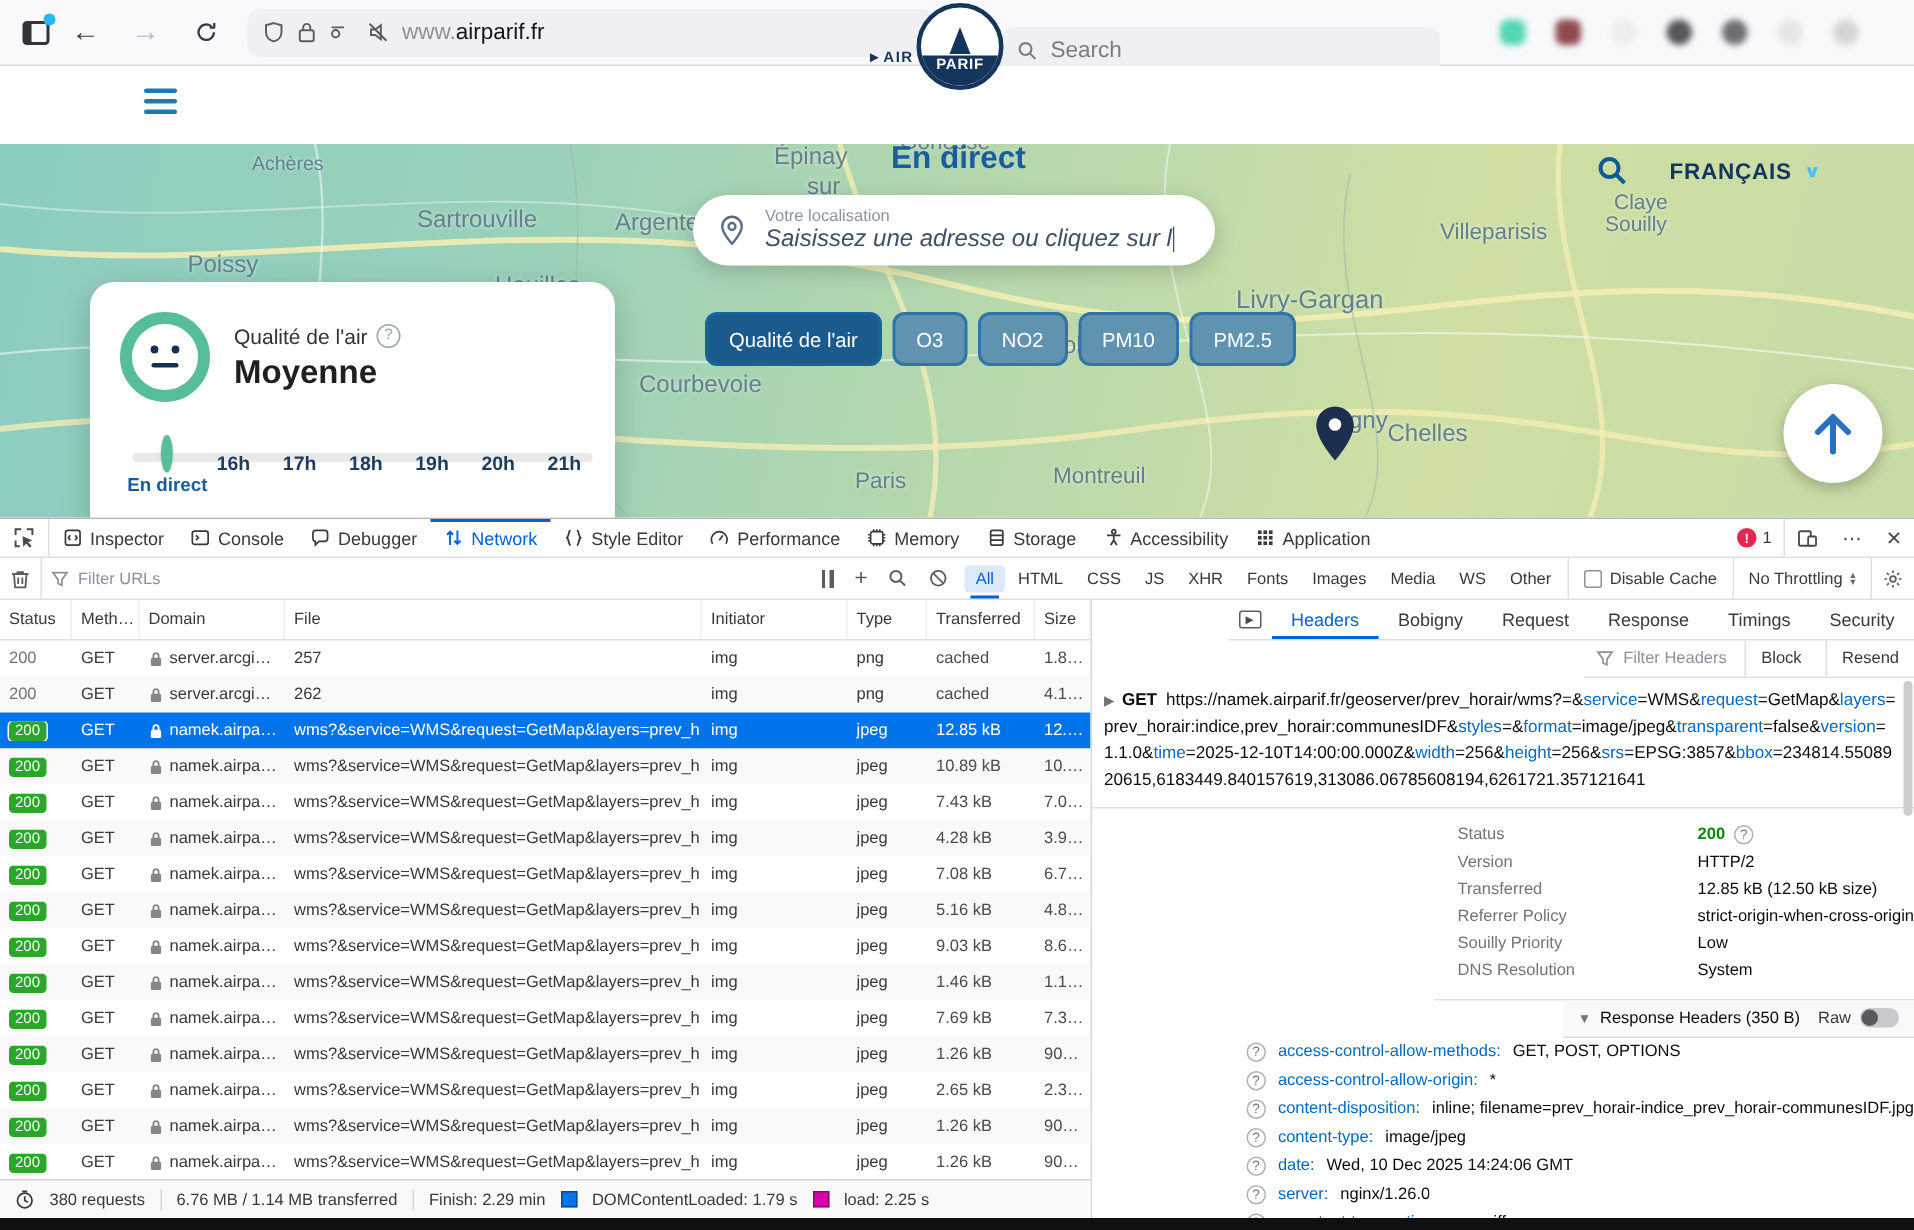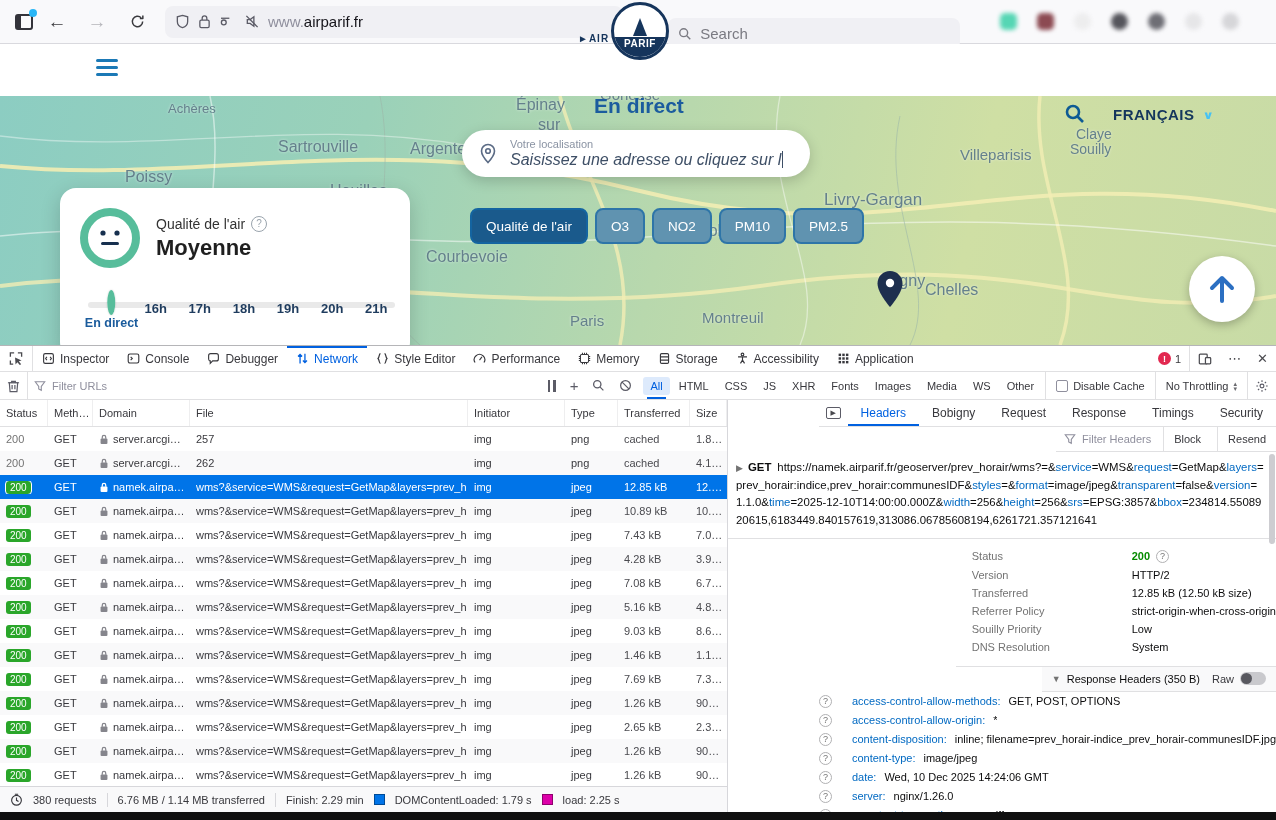--- a/index.html
+++ b/index.html
@@ -182,21 +182,21 @@
   .rhtitle { height:25px; display:flex; align-items:center; gap:6px; padding:0 10px;
     background:#f9f9fa; border-bottom:1px solid #e0e0e2; color:#0c0c0d; }
   .rhtitle .tri { font-size:9px; color:#737373; }
   .rhtitle .spacer { flex:1; }
   .toggle { width:26px; height:13px; border-radius:7px; background:#c9c9cd; position:relative;
     cursor:pointer; }
   .toggle::after { content:""; position:absolute; left:1px; top:1px; width:11px; height:11px;
     border-radius:50%; background:#58585f; }
   .rhrows { flex:1; overflow:hidden; }
   .rhrow { display:flex; align-items:center; gap:8px; padding:2.5px 0 2.5px 12px; line-height:14px; }
-  .rhname { color:#0069c2; white-space:nowrap;margin-left:12px; }
+  .rhname { color:#0069c2; white-space:nowrap; }
   .rhval { color:#0c0c0d; white-space:nowrap; overflow:hidden; }
   .rscroll { position:absolute; right:1px; top:54px; width:6px; height:90px; border-radius:3px;
     background:#cdcdd1; }
 
   .bottomstrip { position:absolute; top:812px; left:0; right:0; height:8px; background:#101010; }
 </style>
 </head>
 <body>
 
 <div class="chrome">

